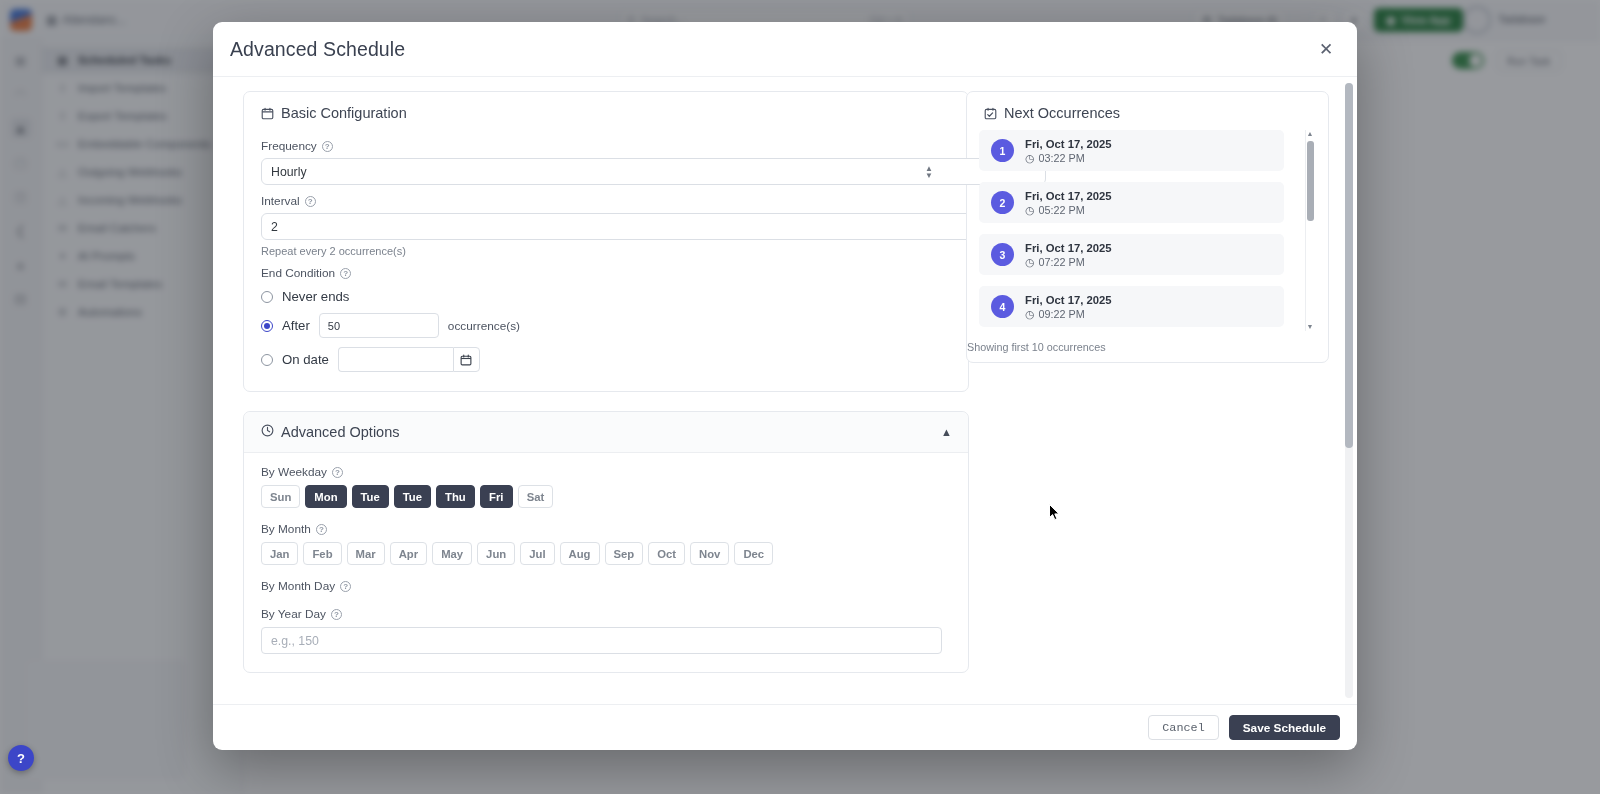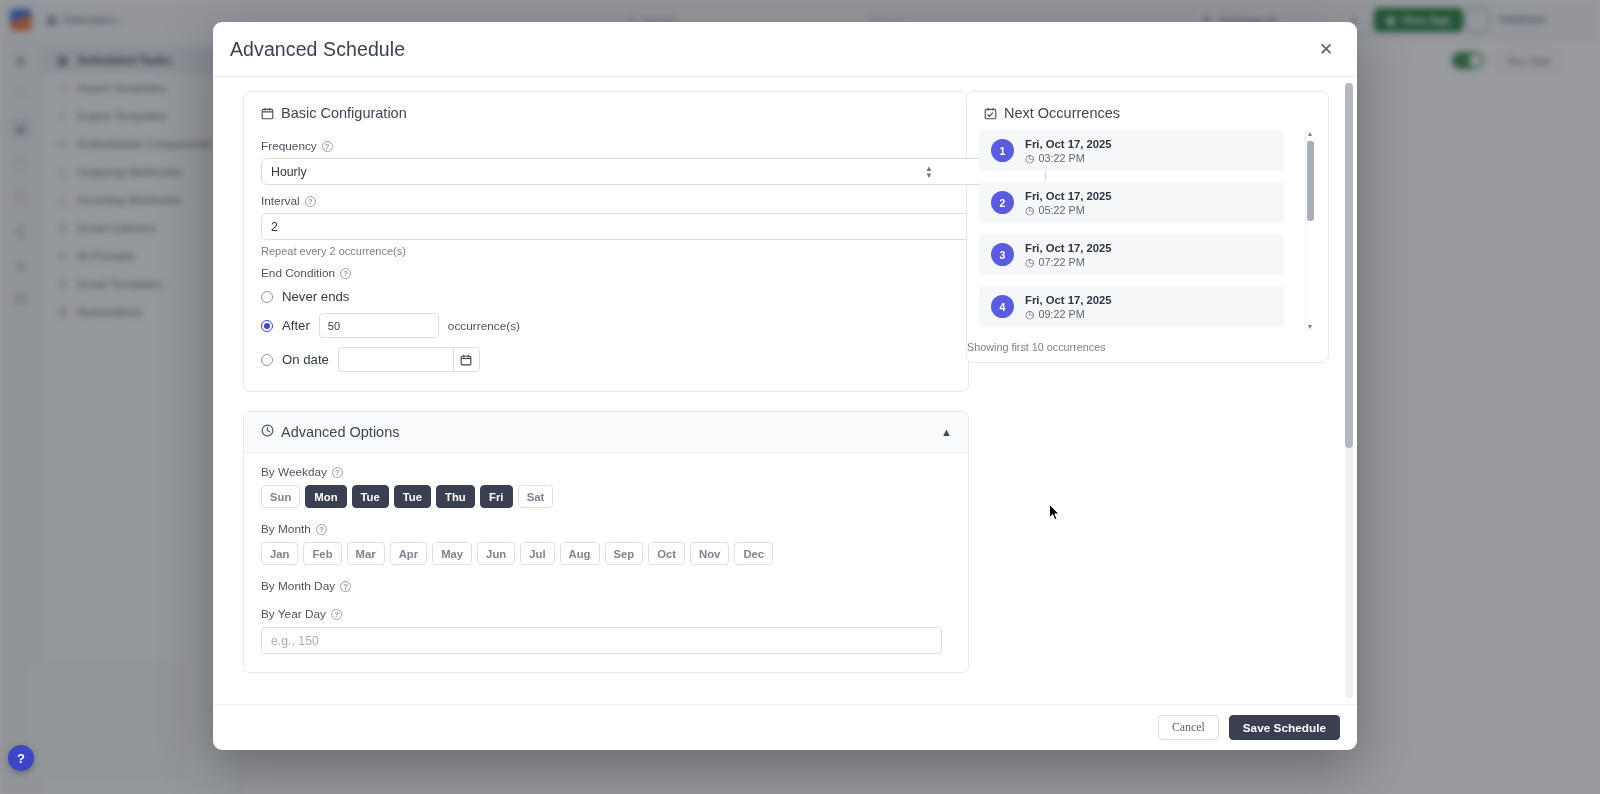--- a/index.html
+++ b/index.html
@@ -233,21 +233,21 @@
     background:#f0f1f3; border-radius:4px;
   }
   #modal-sb .thumb { position:absolute; left:0; top:0; width:8px; height:365px; background:#b3b8c0; border-radius:4px;}
 
   #modal-footer {
     height:46px; flex:0 0 46px; border-top:1px solid #edeff2;
     display:flex; align-items:center; justify-content:flex-end; gap:10px; padding-right:17px;
   }
   .btn-secondary {
     height:25px; padding:0 13px; border:1px solid #dcdfe4; border-radius:4px; background:#fff;
-    font-size:11.8px; color:#5c636e; cursor:pointer; font-family:Liberation Serif, serif;
+    font-size:11.8px; color:#5c636e; cursor:pointer; font-family:Liberation Mono, monospace;
   }
   .btn-primary {
     height:25px; padding:0 13px; border:1px solid #3a4052; border-radius:4px; background:#3a4052;
     font-size:11.8px; color:#fff; font-weight:600; cursor:pointer; font-family:"Liberation Sans", sans-serif;
   }
 
   
   #cursor { position:absolute; left:1049px; top:504px; width:12px; height:18px; }
 </style>
 </head>

